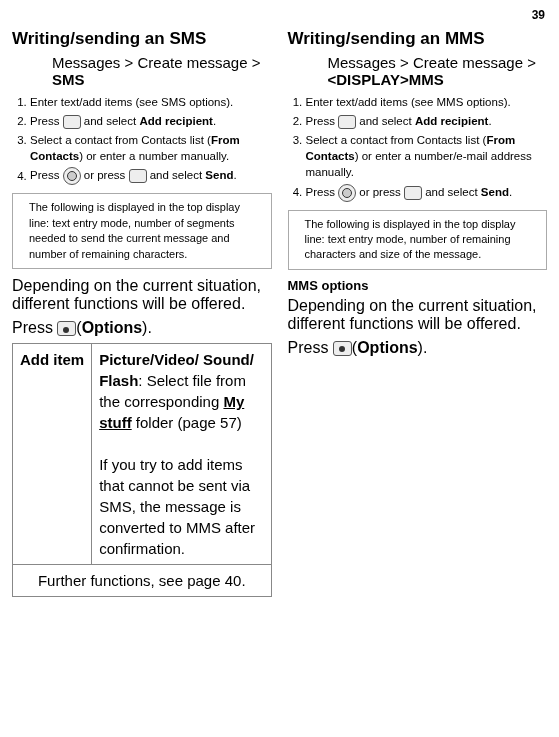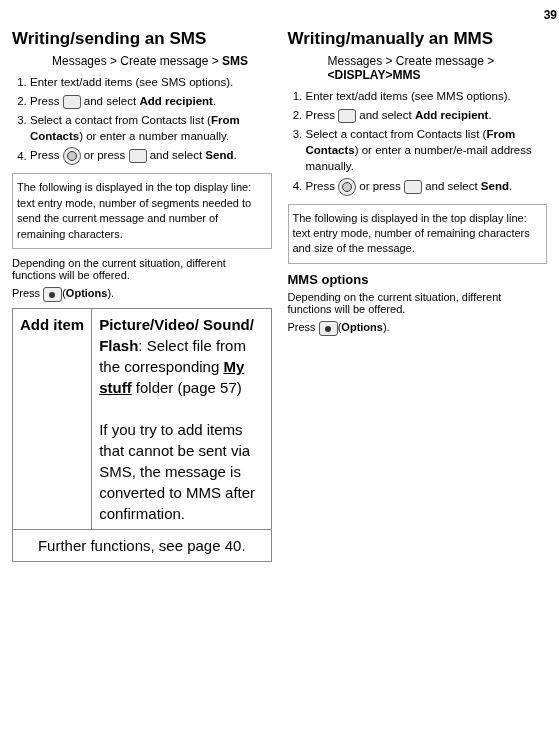--- a/index.html
+++ b/index.html
@@ -9,40 +9,40 @@
       background: #fff;
       font-family: Arial, Helvetica, sans-serif;
       font-size: 12px;
       color: #000;
       padding: 10px 12px 10px 12px;
       position: relative;
     }
     .page-number {
       position: absolute;
       top: 8px;
-      right: 2px;
+      right: 14px;
       font-size: 12px;
       font-weight: bold;
     }
     .two-col {
       display: flex;
       gap: 16px;
       margin-top: 18px;
     }
     .col {
       flex: 1;
     }
     h2 {
       font-size: 17px;
       font-weight: bold;
       margin-bottom: 4px;
       line-height: 1.3;
     }
     .breadcrumb {
-      font-size: 12px;
+      font-size: 15px;
       color: #000;
       margin-bottom: 6px;
       font-weight: normal;
       padding-left: 40px;
     }
     .breadcrumb span {
       font-weight: bold;
     }
     ol {
       padding-left: 18px;
@@ -86,33 +86,33 @@
       border: 1px solid #333;
       border-radius: 50%;
       position: absolute;
       top: 50%;
       left: 50%;
       transform: translate(-50%, -50%);
       background: #ccc;
     }
     .note-box {
       border: 1px solid #aaa;
-      padding: 6px 4px;
+      padding: 6px 16px;
       margin: 8px 0;
       font-size: 11px;
       line-height: 1.4;
       background: #fff;
     }
     h3 {
       font-size: 13px;
       font-weight: bold;
       margin: 8px 0 4px 0;
     }
     .press-line {
-      font-size: 11px;
+      font-size: 16px;
       margin-bottom: 6px;
     }
     .options-btn {
       display: inline-block;
       border: 1px solid #555;
       border-radius: 3px;
       background: #eee;
       padding: 1px 5px;
       font-size: 10px;
       vertical-align: middle;
@@ -188,21 +188,21 @@
         </td>
       </tr>
       <tr class="full-row">
         <td colspan="2">Further functions, see page 40.</td>
       </tr>
     </tbody>
       </table>
   </div>
 
   <div class="col">
-    <h2>Writing/manually an MMS</h2>
+    <h2>Writing/sending an MMS</h2>
     <div class="breadcrumb">
       Messages &gt; Create message &gt;<br><span>&lt;DISPLAY&gt;MMS</span>
     </div>
     <ol>
       <li>Enter text/add items (see MMS options).</li>
       <li>Press <span class="btn-icon"></span> and select <b>Add recipient</b>.</li>
       <li>Select a contact from Contacts list (<b>From Contacts</b>) or enter a number/e-mail address manually.</li>
       <li>Press <span class="btn-icon-circle"></span> or press <span class="btn-icon"></span> and select <b>Send</b>.</li>
     </ol>
 

